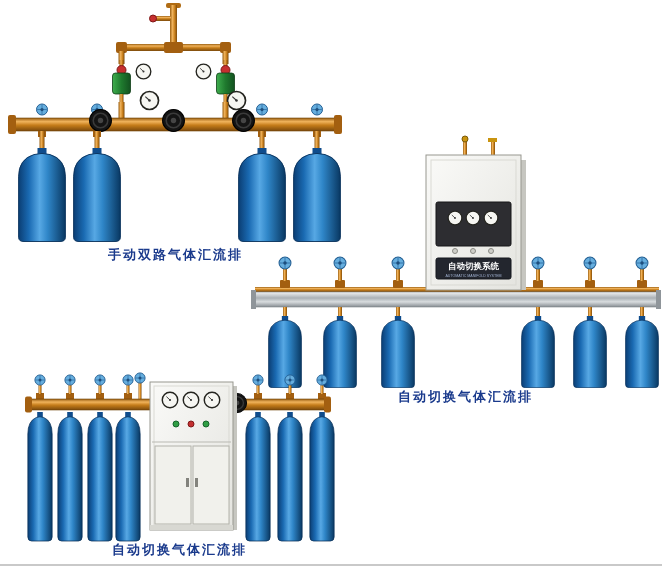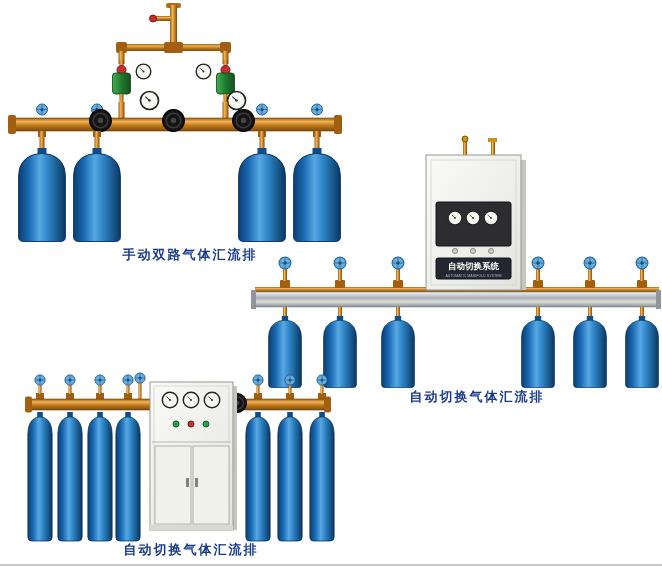--- a/index.html
+++ b/index.html
@@ -1,18 +1,18 @@
 <!DOCTYPE html>
 <html><head>
 <meta charset="utf-8">
 <style>
   html,body{margin:0;padding:0;background:#fff}
   .stage{position:relative;width:662px;height:572px;background:#fff;overflow:hidden;font-family:"Liberation Sans",sans-serif}
   .art{position:absolute}
-  .caption{position:absolute;text-align:center;font-weight:bold;font-size:13px;letter-spacing:2px;color:#1a3a8c;font-family:"Liberation Sans",sans-serif;white-space:nowrap}
+  .caption{position:absolute;text-align:left;font-weight:bold;font-size:13px;letter-spacing:2px;color:#1a3a8c;font-family:"Liberation Sans",sans-serif;white-space:nowrap}
   .divider{position:absolute;left:0;top:564px;width:662px;height:2px;background:#c9c9c9}
   svg text{font-family:"Liberation Sans",sans-serif}
 </style>
 </head>
 <body>
 
 <div class="stage">
 
   <svg width="0" height="0" style="position:absolute" aria-hidden="true">
     <defs>

